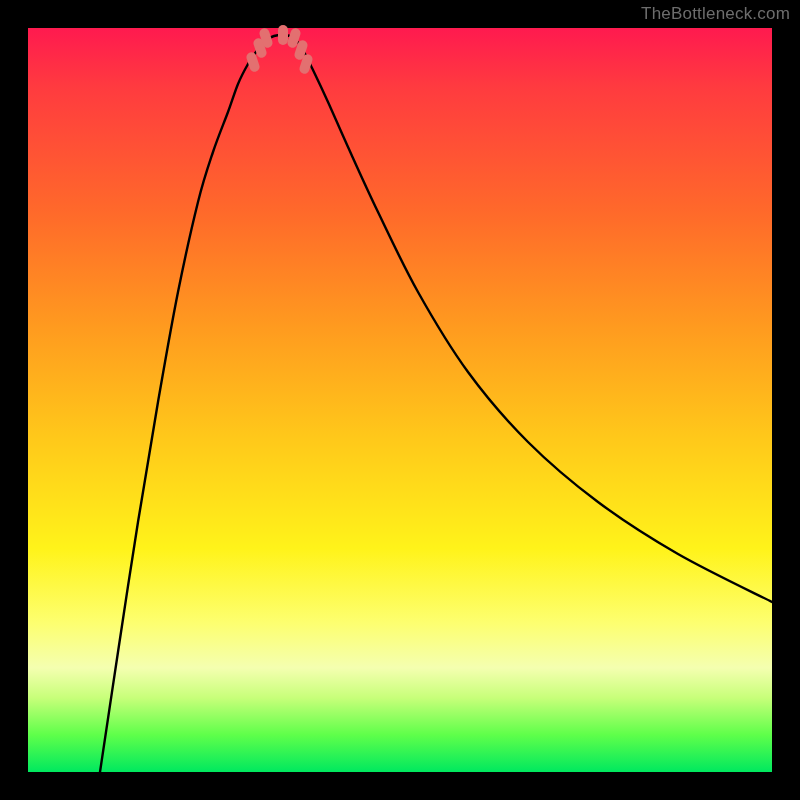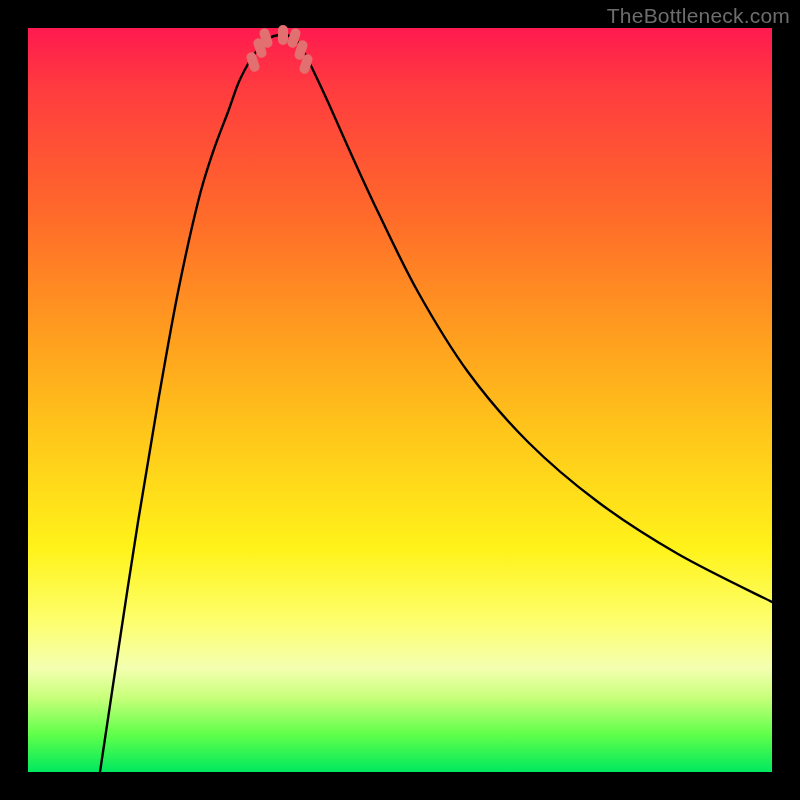--- a/index.html
+++ b/index.html
@@ -36,21 +36,21 @@
       #c8ff7a 90%,
       #5fff4a 95%,
       #00e85f 100%
     );
   }
   .watermark {
     position: absolute;
     top: 4px;
     right: 10px;
     color: #6d6d6d;
-    font-size: 21px;
+    font-size: 17px;
     letter-spacing: 0.2px;
     font-weight: 400;
     user-select: none;
   }
   svg.curve {
     position: absolute;
     left: 0;
     top: 0;
     width: 744px;
     height: 744px;

